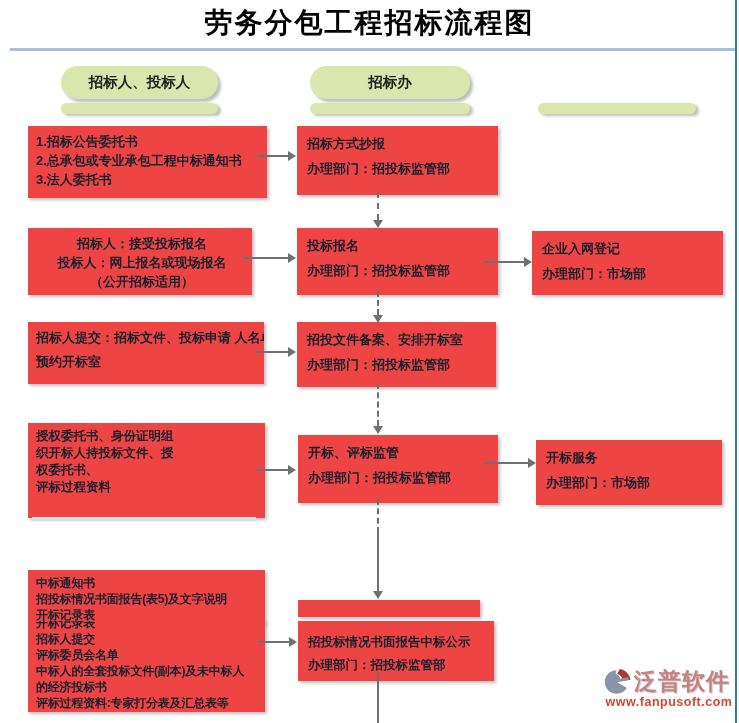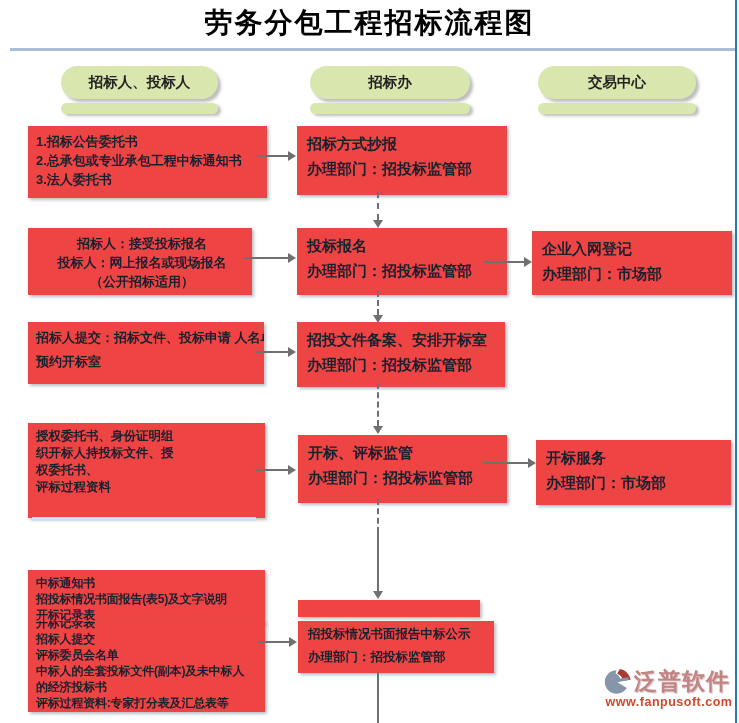--- a/index.html
+++ b/index.html
@@ -32,22 +32,22 @@
     position:absolute;background:#ef4444;color:#18202e;font-weight:bold;
     box-shadow:2px 2px 3px rgba(125,138,152,.55);overflow:hidden;
   }
   .box .ln{display:block;white-space:nowrap;}
   .list13{font-size:13px;line-height:19px;padding:6px 4px 0 8px;}
   .list24{font-size:13px;line-height:24px;padding:4px 4px 0 8px;}
   .list17{font-size:12.5px;line-height:17px;padding:5px 4px 0 8px;}
   .list16{font-size:12px;line-height:16px;padding:5px 2px 0 8px;letter-spacing:-0.2px;}
   .list16f{font-size:12px;line-height:16px;padding:0 2px 0 8px;letter-spacing:-0.2px;}
   .list16f .ln:first-child{margin-top:-6px;}
-  .mid2{font-size:15px;line-height:25px;padding:5px 17px 0 10px;}
-  .mid2s{font-size:12.5px;line-height:23px;padding:2px 4px 0 10px;}
+  .mid2{font-size:13px;line-height:25px;padding:5px 8px 0 10px;}
+  .mid2s{font-size:12.5px;line-height:23px;padding:10px 4px 0 10px;}
   .shadow-strip{position:absolute;background:#cfdfee;}
 
   
   .vdash{position:absolute;width:0;border-left:2px dashed #707070;}
   .vsolid{position:absolute;width:2px;background:#707070;}
   .hline{position:absolute;height:2px;background:#707070;}
   .tip-right{position:absolute;width:0;height:0;border-style:solid;
     border-width:5px 0 5px 8px;border-color:transparent transparent transparent #707070;}
   .tip-down{position:absolute;width:0;height:0;border-style:solid;
     border-width:8px 5px 0 5px;border-color:#707070 transparent transparent transparent;}
@@ -71,23 +71,20 @@
   <div class="pill" style="left:61px;top:66px;width:157px;">
     <span>招标人、投标人</span>
   </div>
   <div class="pill-tail" style="left:61px;width:157px;"></div>
 
   <div class="pill" style="left:310px;top:66px;width:160px;">
     <span>招标办</span>
   </div>
   <div class="pill-tail" style="left:310px;width:160px;"></div>
 
-  <div class="pill" style="left:538px;top:66px;width:158px;">
-    <span>交易中心</span>
-  </div>
   <div class="pill-tail" style="left:538px;width:158px;"></div>
 
   <div class="box list13" style="left:28px;top:126px;width:227px;height:66px;">
     <span class="ln">1.招标公告委托书</span>
     <span class="ln">2.总承包或专业承包工程中标通知书</span>
     <span class="ln">3.法人委托书</span>
   </div>
   <div class="box mid2" style="left:297px;top:126px;width:183px;height:64px;">
     <span class="ln">招标方式抄报</span>
     <span class="ln">办理部门：招投标监管部</span>

